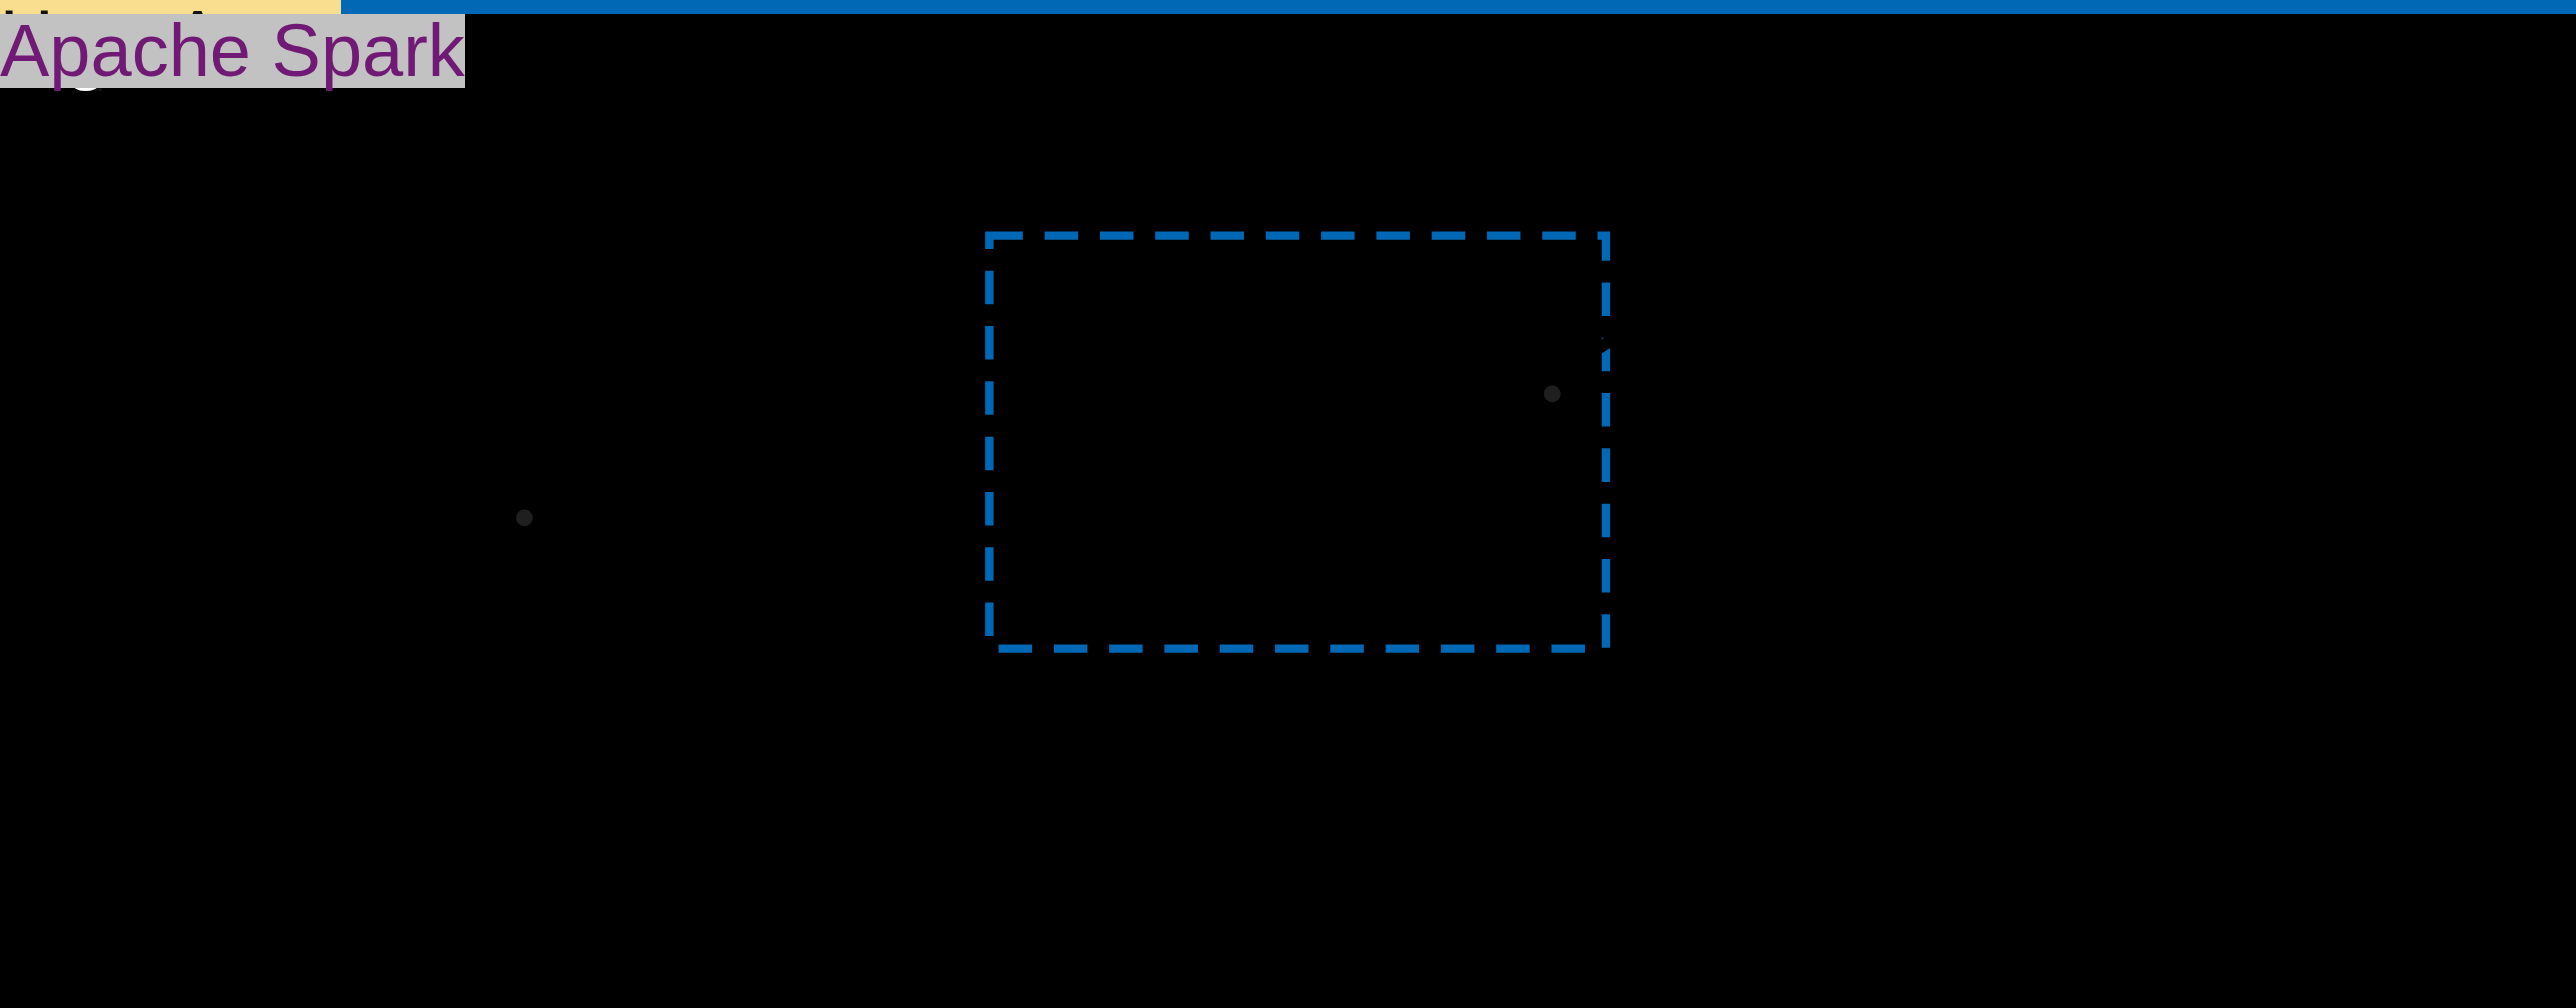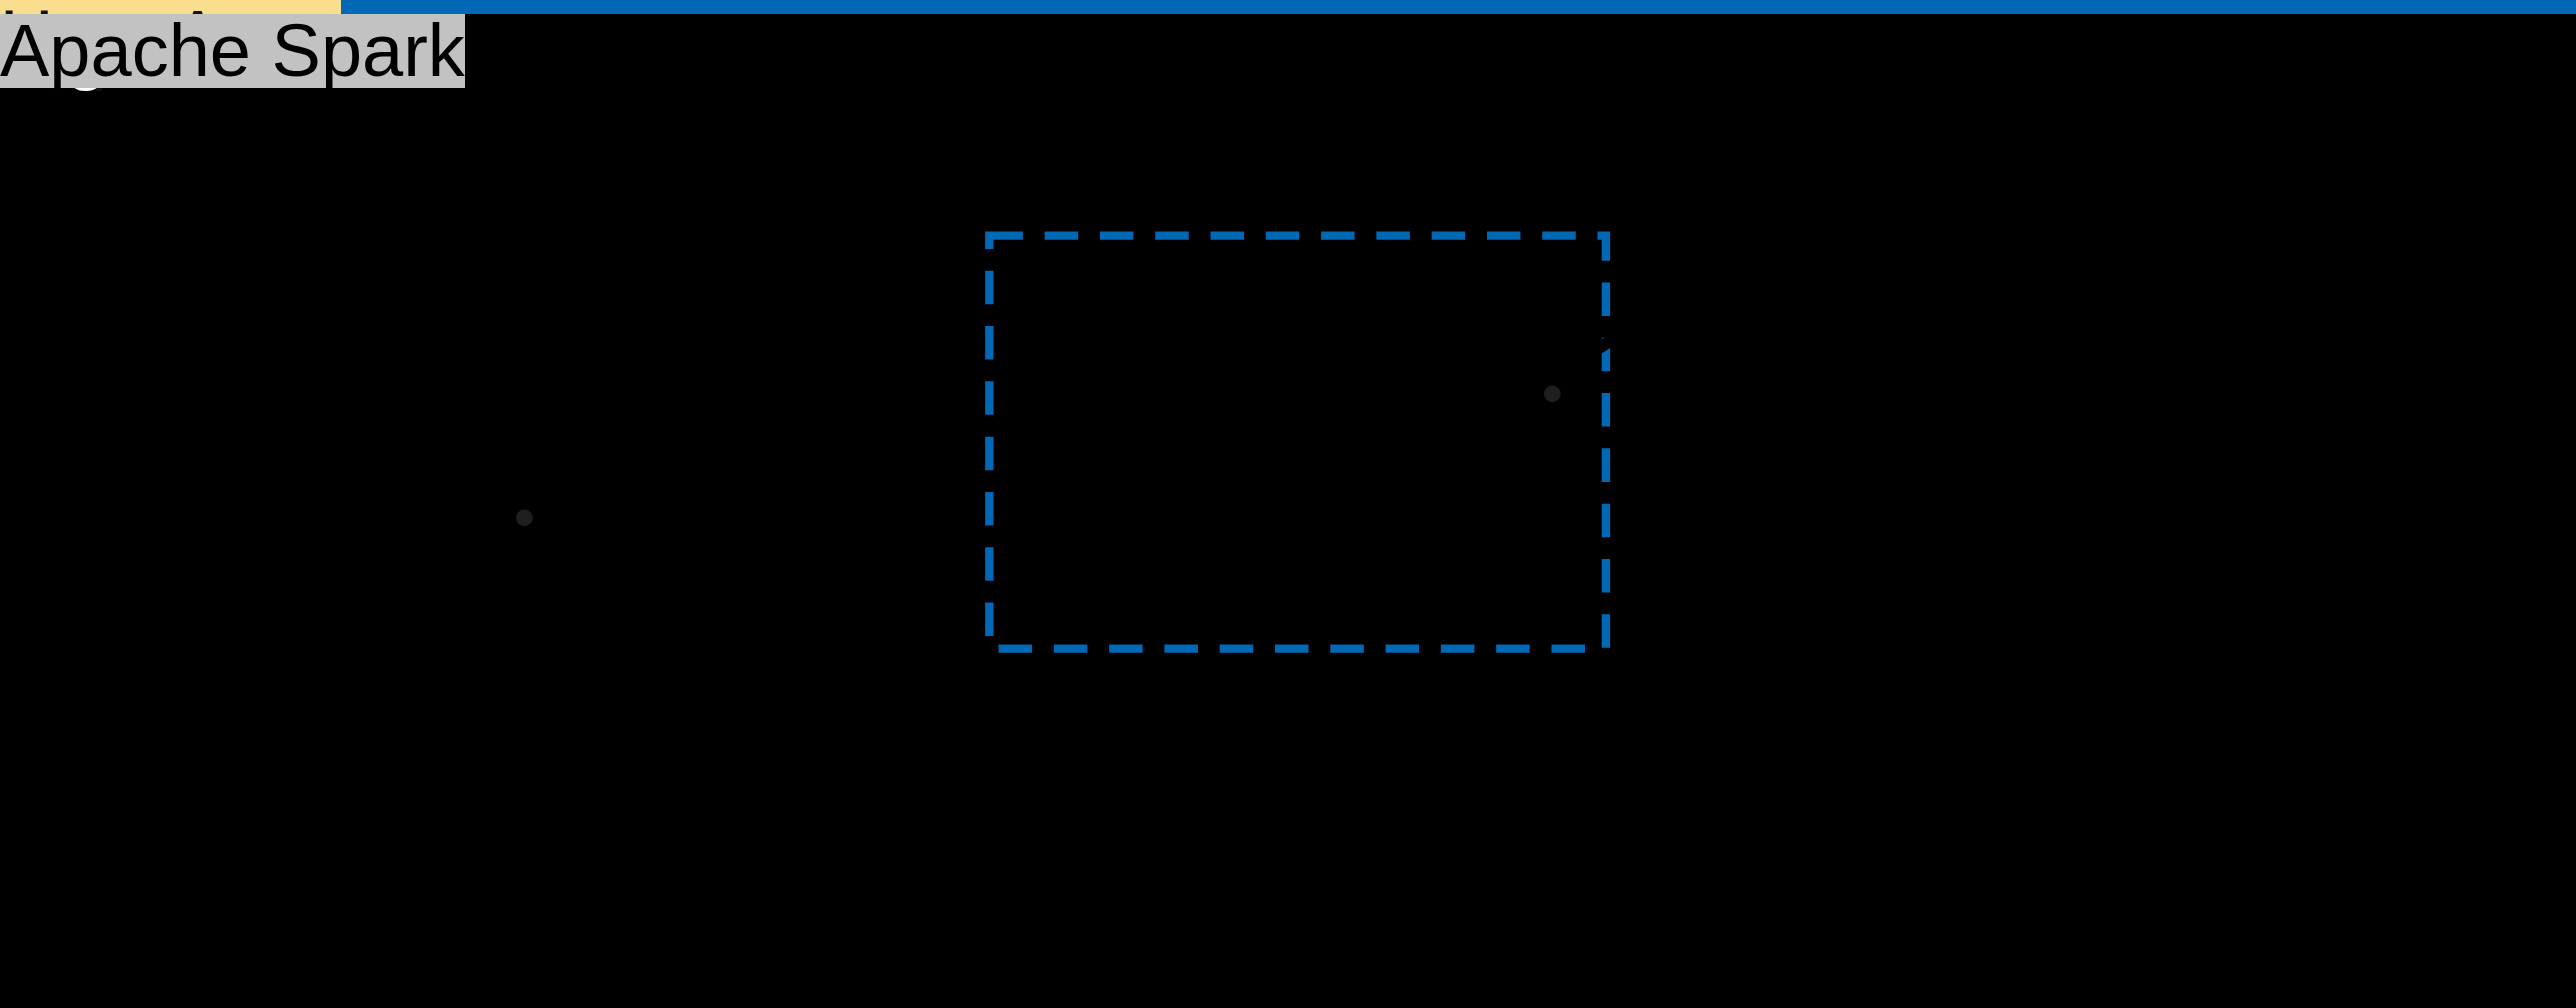--- a/index.html
+++ b/index.html
@@ -76,21 +76,21 @@
   </div>
 
   <div id="user-apps-box" class="box" style="background-color: rgb(248, 222, 142); color: rgb(17, 17, 17);">
     <span class="label">User Apps</span>
   </div>
 
   <div id="bigdl-box" class="box" style="background-color: rgb(31, 154, 255); color: rgb(255, 255, 255);">
     <span class="label">BigDL</span>
   </div>
 
-  <div id="apache-spark-box" class="box" style="background-color: rgb(194, 194, 194); color: #000000;">
+  <div id="apache-spark-box" class="box" style="background-color: rgb(194, 194, 194); color: #701a75;">
     <span class="label">Apache Spark</span>
   </div>
 
   <svg id="overlay" viewBox="0 0 3075 1204" xmlns="http://www.w3.org/2000/svg">
 
     <rect x="1181" y="281" width="736" height="493" fill="none" stroke-width="10" stroke-dasharray="40 26" stroke="#0068B5"></rect>
 
     <circle cx="626" cy="618" r="10" fill="#1F1F1F"></circle>
 
     <circle cx="1853" cy="470" r="10" fill="#1F1F1F"></circle>

